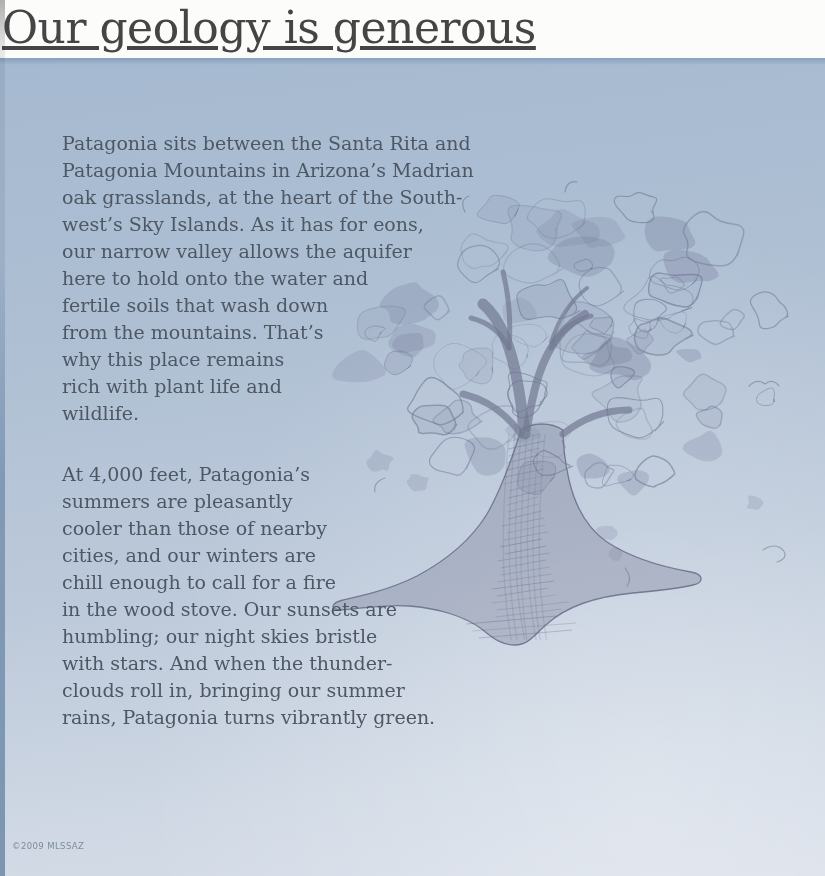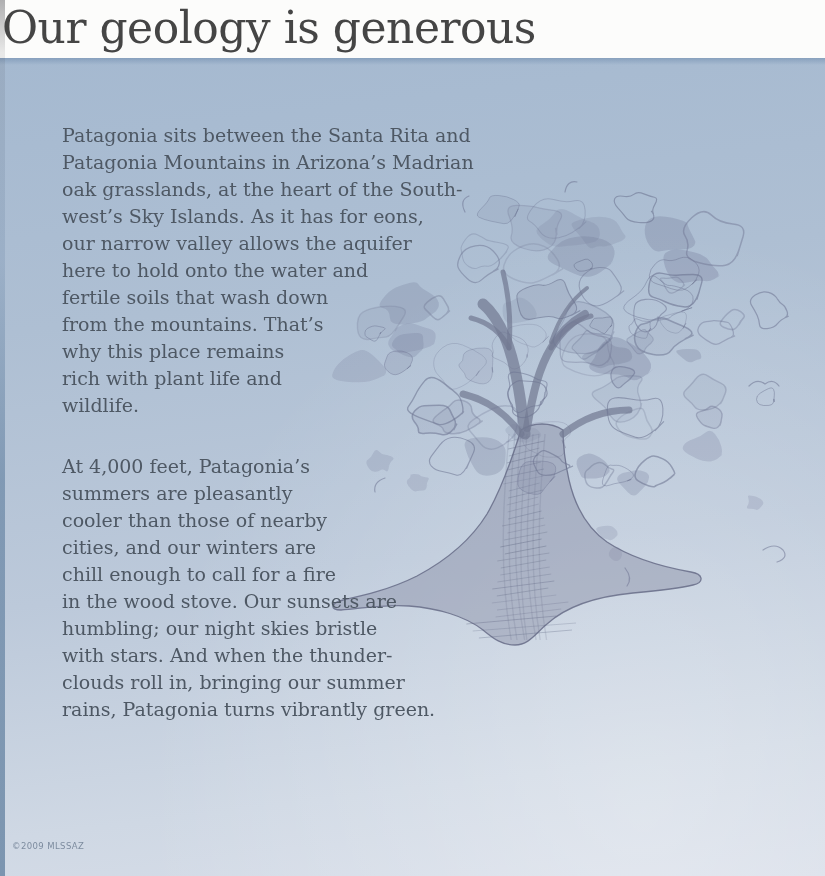--- a/index.html
+++ b/index.html
@@ -8,37 +8,37 @@
     background:#fcfcfb;
     font-family:"DejaVu Serif", serif;
   }
   .header{
     position:absolute;top:0;left:0;width:100%;height:58px;
     background:#fcfcfb;z-index:3;
   }
   .header h1{
     margin:0;padding:0 0 0 2px;
     font-size:44px;line-height:56px;font-weight:normal;
-    letter-spacing:-0.5px;color:#454545;
+    letter-spacing:-0.5px;color:#454545;text-decoration:underline;
   }
   .panel{
     position:absolute;top:58px;left:0;width:825px;height:818px;
     background:
       radial-gradient(ellipse at 78% 92%, rgba(255,255,255,0.30), rgba(255,255,255,0) 55%),
       linear-gradient(173deg, #a5b9d0 0%, #aebfd3 30%, #bcc9da 60%, #cfd8e4 85%, #d8dee9 100%);
   }
   .panel::before{
     content:"";position:absolute;top:0;left:0;right:0;height:7px;
     background:linear-gradient(180deg, rgba(105,135,170,0.50), rgba(105,135,170,0));
   }
   .textcol{
     position:absolute;top:64px;left:62px;width:470px;z-index:2;
     color:#4e5864;font-size:19px;line-height:27px;
   }
-  .textcol p{margin:0 0 34px 0;white-space:pre-line;}
+  .textcol p{margin:8px 0 34px 0;white-space:pre-line;}
   #tree-svg{
     position:absolute;left:325px;top:114px;width:480px;height:480px;
     z-index:1;opacity:0.92;
   }
   .watermark{
     position:absolute;left:12px;top:783px;z-index:2;
     font-family:"DejaVu Sans", sans-serif;
     font-size:8.5px;letter-spacing:0.4px;color:rgba(55,75,100,0.55);
   }
   .edge{

